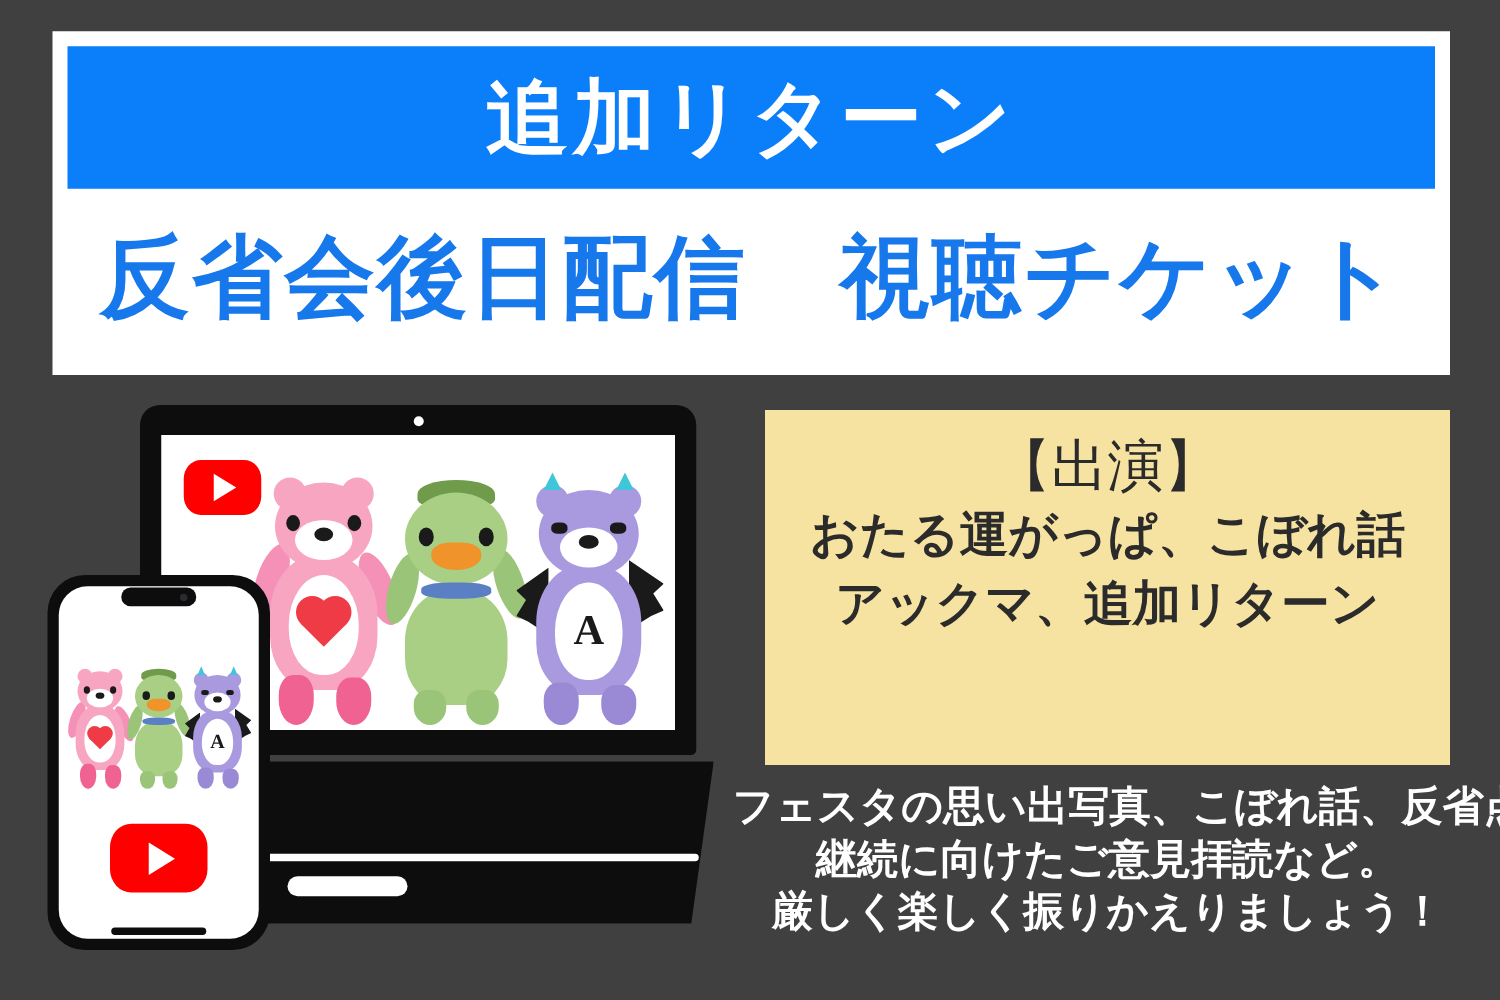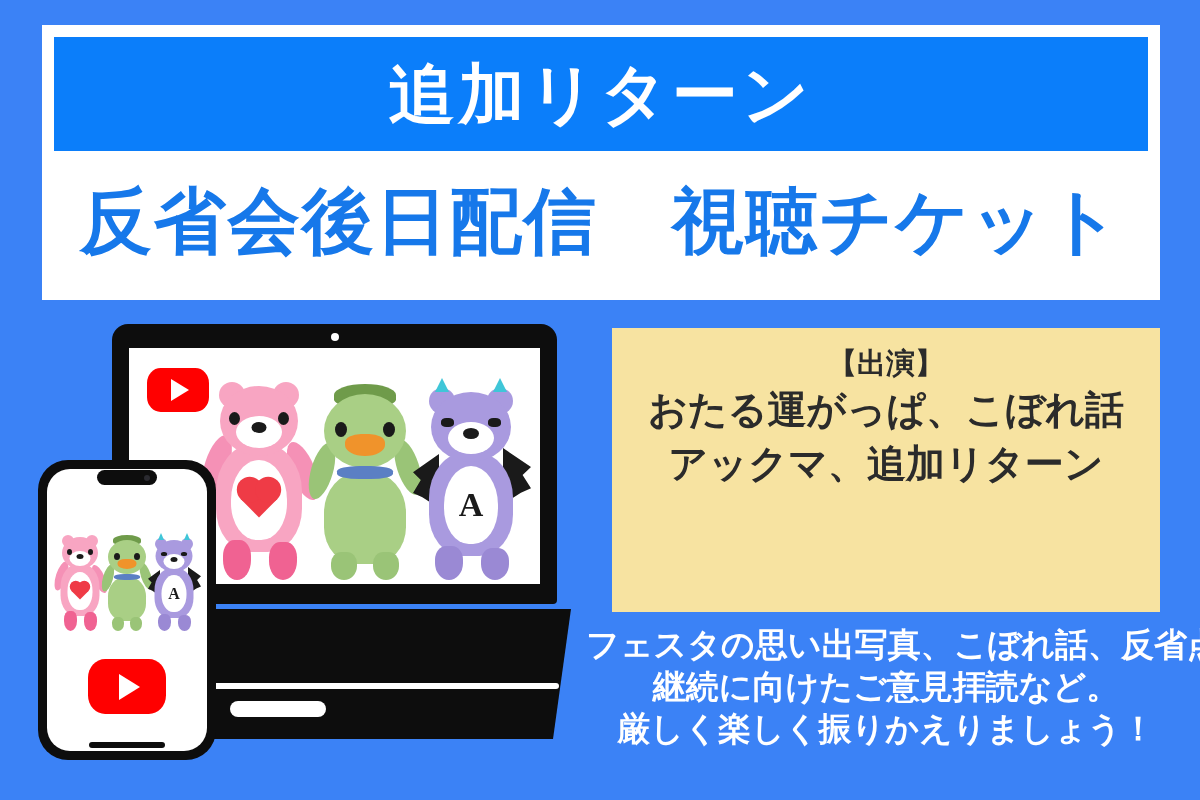--- a/index.html
+++ b/index.html
@@ -5,21 +5,21 @@
   html, body {
     margin: 0;
     padding: 0;
     background: #ffffff;
   }
   #poster {
     position: relative;
     width: 1200px;
     height: 800px;
     overflow: hidden;
-    background: #3b82f6;
+    background: #404040;
     font-family: "Liberation Sans", "DejaVu Sans", sans-serif;
   }
 
   
   .header-frame {
     position: absolute;
     left: 42px;
     top: 25px;
     width: 1118px;
     height: 275px;
@@ -47,21 +47,20 @@
   }
   .header-bottom-band {
     position: absolute;
     left: 12px;
     top: 132px;
     width: 1094px;
     height: 130px;
     display: flex;
     align-items: center;
     justify-content: center;
-    font-family: Liberation Serif, serif;
   }
   .header-subtitle {
     color: #1678ea;
     font-size: 72px;
     font-weight: bold;
     letter-spacing: 2px;
     line-height: 1;
     white-space: nowrap;
   }
 
@@ -394,22 +393,22 @@
     font-size: 46px;
     font-weight: bold;
     text-decoration: underline;
     text-decoration-thickness: 3px;
     text-underline-offset: 6px;
     line-height: 1.15;
     white-space: nowrap;
   }
   .info-cast-label {
     color: #2b2b2b;
-    font-size: 29px;
-    font-weight: bold;
+    font-size: 45px;
+    font-weight: normal;
     margin-top: 6px;
     line-height: 1.2;
   }
   .info-cast-line {
     color: #2b2b2b;
     font-size: 39px;
     font-weight: bold;
     line-height: 1.3;
     margin-top: 4px;
     white-space: nowrap;

